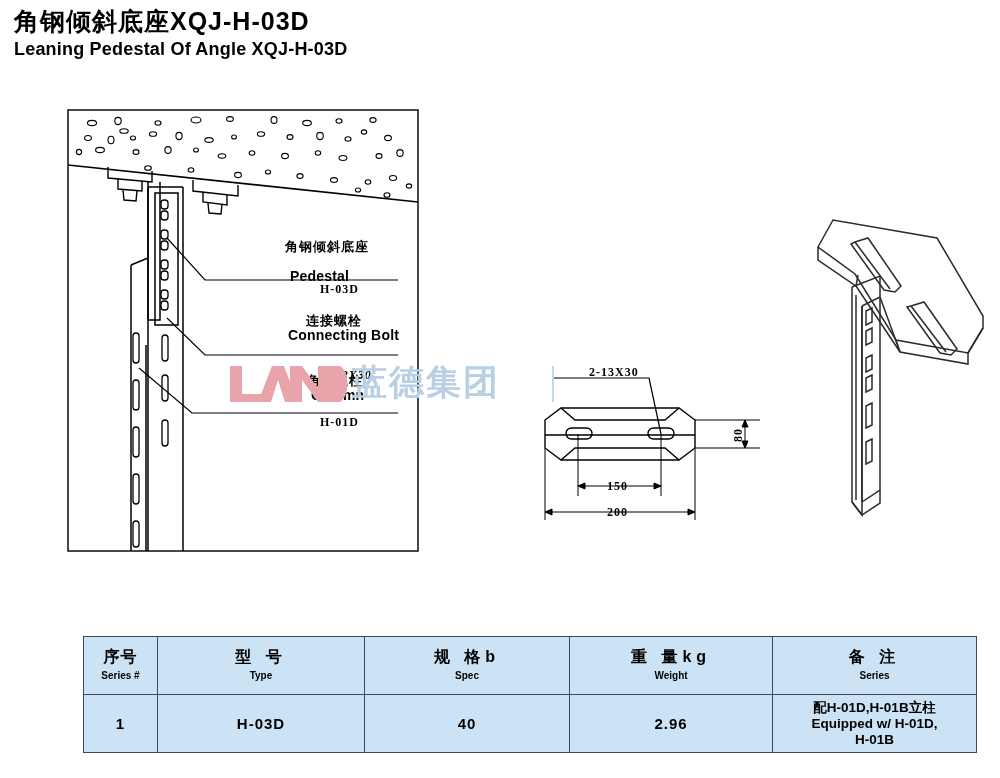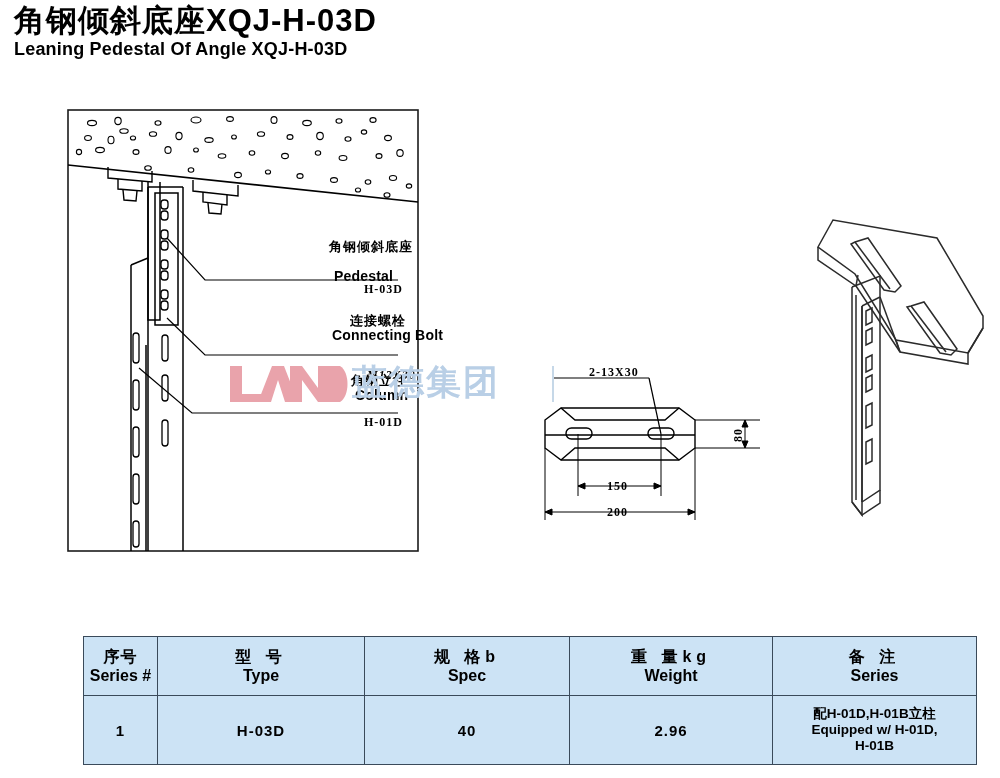--- a/index.html
+++ b/index.html
@@ -15,26 +15,25 @@
     font-family: "Liberation Sans", sans-serif;
     color: #000000;
   }
   
   #title-block {
     position: absolute;
     left: 14px;
     top: 6px;
   }
   #title-cn {
-    font-size: 31px;
+    font-size: 25px;
     font-weight: bold;
     letter-spacing: 1px;
     line-height: 30px;
     white-space: nowrap;
-    text-align: right;
   }
   #title-en {
     font-size: 18px;
     font-weight: bold;
     letter-spacing: 0.2px;
     line-height: 26px;
     white-space: nowrap;
   }
 
   
@@ -96,21 +95,20 @@
     letter-spacing: 3px;
     line-height: 38px;
     white-space: nowrap;
   }
 
   
   .lbl {
     position: absolute;
     white-space: nowrap;
     font-weight: bold;
-    margin-left: 44px;
   }
   .lbl-cn {
     font-size: 13px;
     letter-spacing: 1px;
   }
   .lbl-en {
     font-size: 14px;
     letter-spacing: 0.2px;
   }
   .lbl-code {
@@ -139,21 +137,21 @@
     top: 636px;
     width: 893px;
     border-collapse: collapse;
     table-layout: fixed;
   }
   #spec-table td {
     border: 1px solid #3a4a5a;
     background: #cce3f5;
     text-align: center;
     vertical-align: middle;
-    padding: 10px 4px;
+    padding: 3px 4px;
   }
   #spec-table .hdr {
     height: 58px;
   }
   #spec-table .row {
     height: 58px;
   }
   .th-cn {
     font-size: 16px;
     font-weight: bold;
@@ -161,21 +159,21 @@
     line-height: 20px;
     text-align: center;
   }
   .th-cn-tight {
     font-size: 16px;
     font-weight: bold;
     letter-spacing: 1px;
     line-height: 20px;
   }
   .th-en {
-    font-size: 16px;
+    font-size: 10px;
     font-weight: bold;
     line-height: 18px;
   }
   .cell-val {
     font-size: 15px;
     font-weight: bold;
     letter-spacing: 1px;
   }
   .cell-remark {
     font-size: 13.5px;

